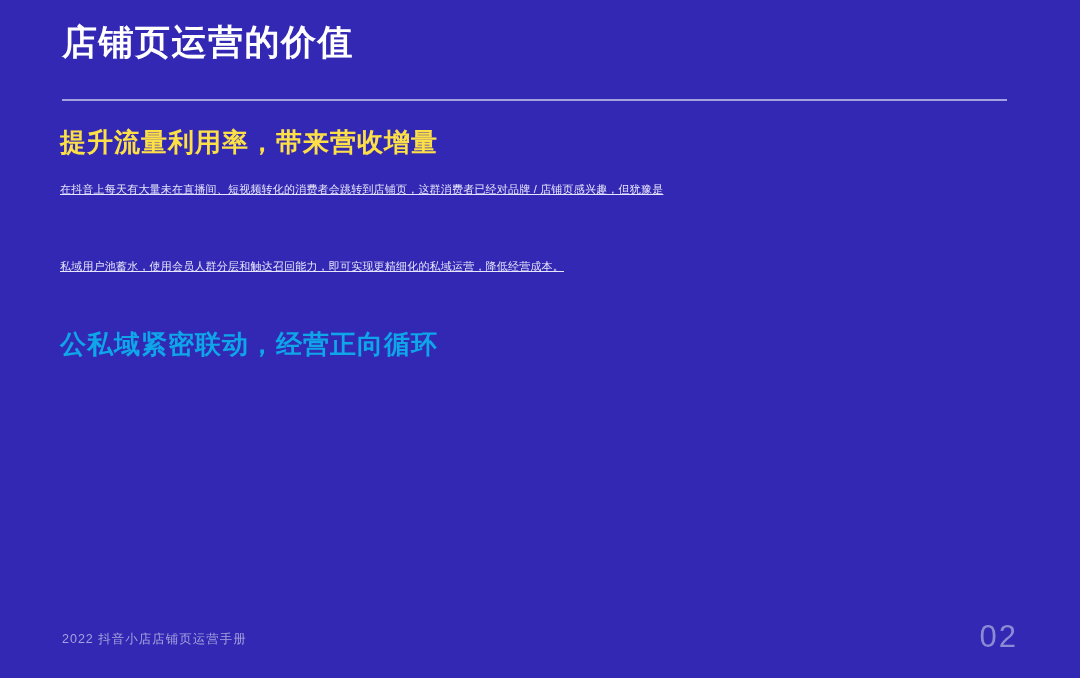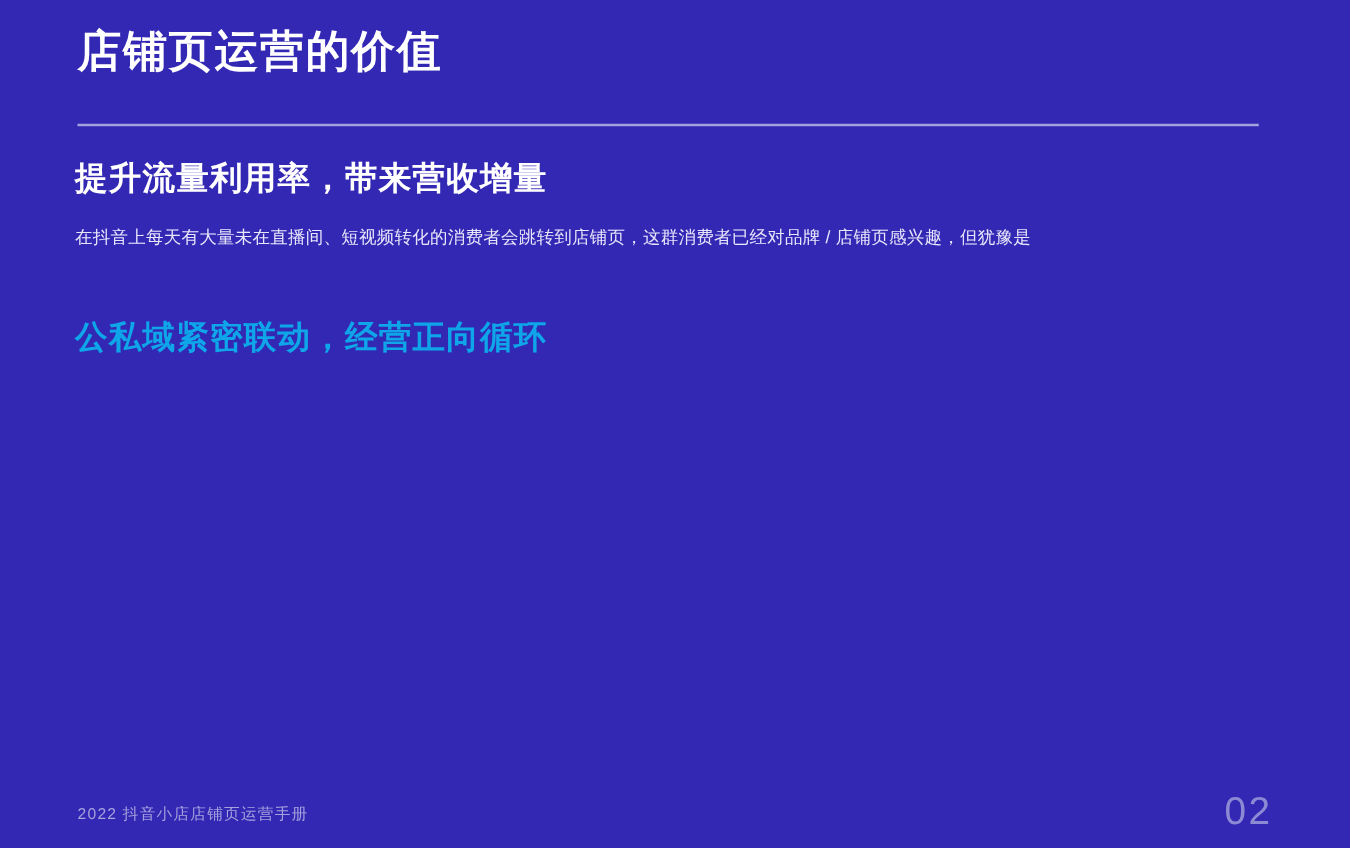--- a/index.html
+++ b/index.html
@@ -65,41 +65,42 @@
   .section-heading {
     font-size: 26px;
     line-height: 36px;
     font-weight: bold;
     color: #ffffff;
     letter-spacing: 1px;
     margin: 0 0 14px 2px;
     white-space: nowrap;
   }
   .section-body {
-    font-size: 14px;
+    font-size: 11px;
     line-height: 31px;
     color: #e8e6fb;
     margin: 0 0 0 2px;
     width: 956px;
     letter-spacing: 0.2px;
+    text-decoration: underline;
   }
   .section-body .line {
     display: block;
     white-space: nowrap;
   }
 
   
   .section--one { margin-bottom: 46px; }
   .section--two { margin-bottom: 44px; }
 
   
   .footer {
     position: absolute;
     left: 62px;
-    bottom: 12px;
+    bottom: 24px;
     right: 62px;
     height: 30px;
     text-align: right;
   }
   .footer-label {
     position: absolute;
     left: 0;
     top: 6px;
     font-size: 12.5px;
     line-height: 18px;
@@ -124,28 +125,29 @@
 <div class="slide" style="background: rgb(51, 40, 180);">
 
   <div class="title-block">
     <h1 class="slide-title" style="color: rgb(255, 255, 255);">店铺页运营的价值</h1>
   </div>
   <div class="title-rule" style="background: rgb(185, 182, 230);"></div>
 
   <div class="sections">
 
     <div class="section section--one">
-      <h2 class="section-heading" style="color: #ffffff;">提升流量利用率，带来营收增量</h2>
+      <h2 class="section-heading" style="color: #fde047;">提升流量利用率，带来营收增量</h2>
       <p class="section-body" style="color: rgb(232, 230, 251);">
         <span class="line">在抖音上每天有大量未在直播间、短视频转化的消费者会跳转到店铺页，这群消费者已经对品牌 / 店铺页感兴趣，但犹豫是</span>
       </p>
     </div>
 
     <div class="section section--two">
       <p class="section-body" style="color: rgb(232, 230, 251);">
+        <span class="line">私域用户池蓄水，使用会员人群分层和触达召回能力，即可实现更精细化的私域运营，降低经营成本。</span>
       </p>
     </div>
 
     <div class="section section--three">
       <h2 class="section-heading" style="color: #0ea5e9;">公私域紧密联动，经营正向循环</h2>
     </div>
 
   </div>
 
   <div class="footer">

